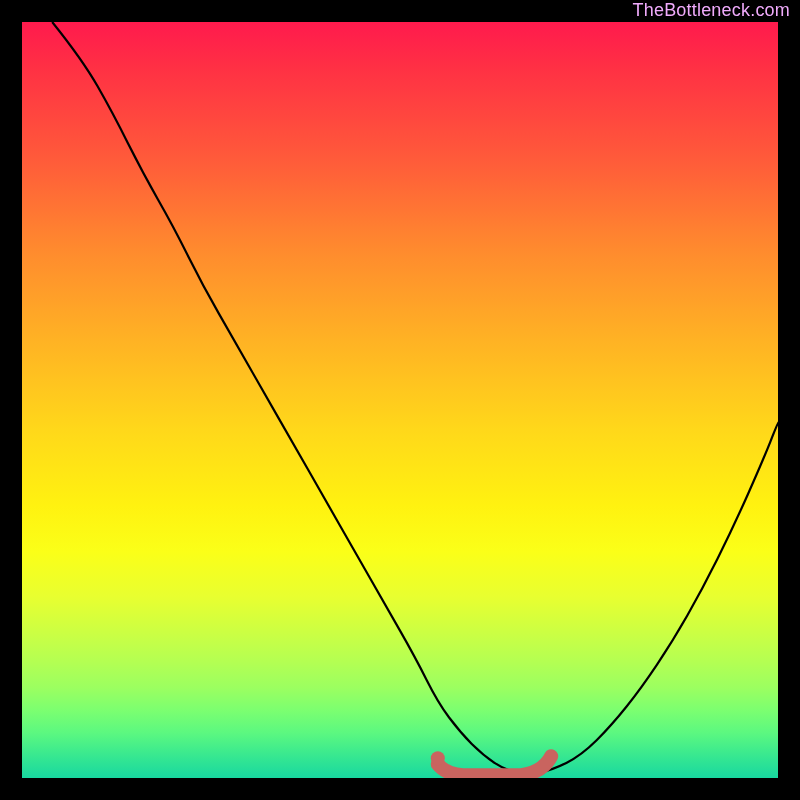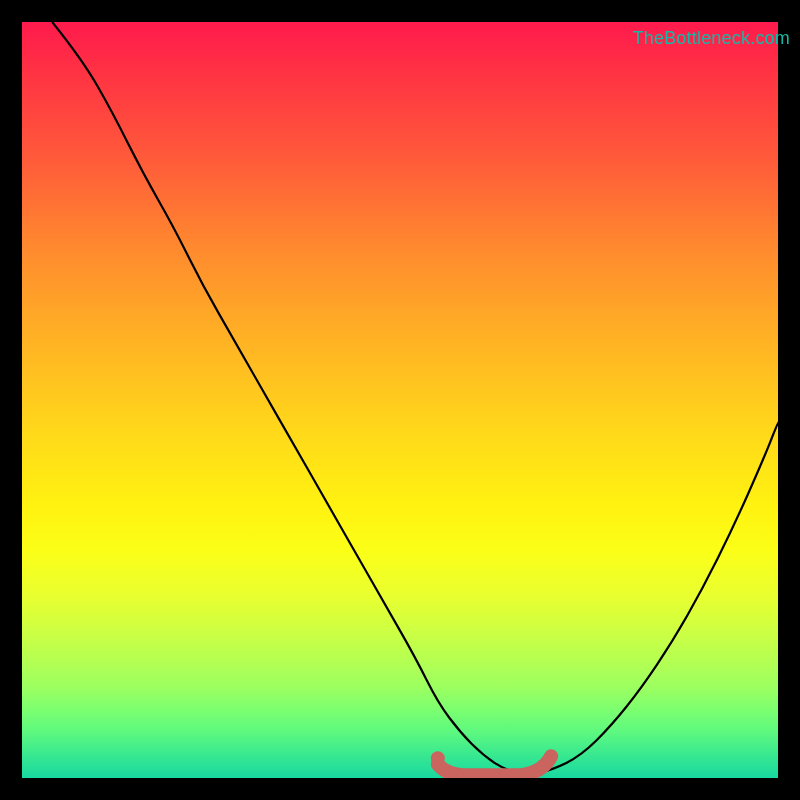--- a/index.html
+++ b/index.html
@@ -41,24 +41,23 @@
       #18d8a0 100%
     );
   }
   .watermark {
     position: absolute;
     top: 0px;
     right: 10px;
     font-family: Arial, Helvetica, sans-serif;
     font-size: 18px;
     font-weight: 500;
-    color: #14b8a6;
+    color: #f0abfc;
     letter-spacing: 0.2px;
     z-index: 5;
-    margin-top: 28px;
   }
   svg.curve {
     position: absolute;
     left: 0;
     top: 0;
     width: 756px;
     height: 756px;
     z-index: 2;
   }
   .curve-line {

